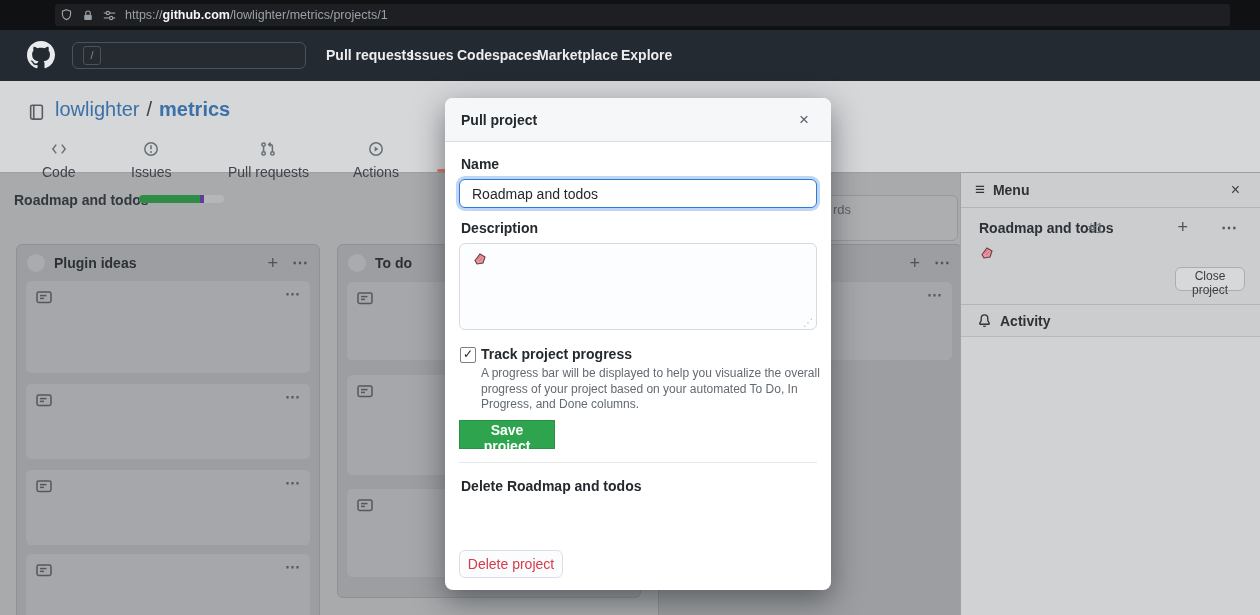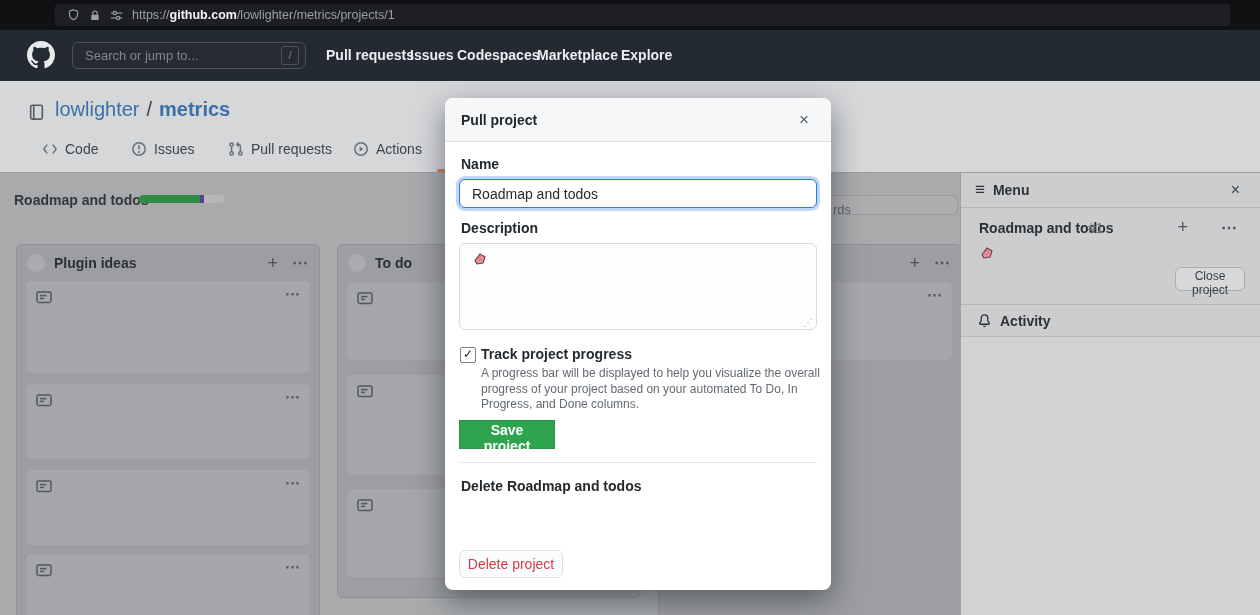--- a/index.html
+++ b/index.html
@@ -1,50 +1,50 @@
 <!DOCTYPE html>
 <html><head>
 <meta charset="utf-8">
 <style>
   html,body{margin:0;padding:0;}
   body{font-family:"Liberation Sans",sans-serif;}
   #stage{position:relative;width:1260px;height:615px;overflow:hidden;background:#a8aaac;}
 
   
   #browser-bar{position:absolute;left:0;top:0;width:1260px;height:30px;background:#101113;}
-  #url-bar{position:absolute;left:55px;top:4px;width:1175px;height:22px;background:#1e1f22;border-radius:3px;display:flex;align-items:center;padding-left:12px;box-sizing:border-box;color:#9ba0a5;font-size:12.5px;}
+  #url-bar{position:absolute;left:55px;top:4px;width:1175px;height:22px;background:#1e1f22;border-radius:3px;display:flex;align-items:center;padding-left:5px;box-sizing:border-box;color:#9ba0a5;font-size:12.5px;}
   #url-bar svg{margin-right:9px;flex:none;}
   .url-scheme,.url-path{color:#9ba0a5;}
   .url-host{color:#f4f5f6;font-weight:600;}
 
   
   #gh-header{position:absolute;left:0;top:30px;width:1260px;height:51px;background:#242a31;}
   #gh-logo{position:absolute;left:27px;top:11px;width:28px;height:28px;}
   #gh-search{position:absolute;left:72px;top:12px;width:234px;height:27px;background:#262b31;border:1px solid #4a525a;border-radius:6px;box-sizing:border-box;display:flex;align-items:center;padding:0 6px 0 10px;}
   #gh-search input{flex:1;background:transparent;border:none;outline:none;color:#aab0b6;font-size:13px;font-family:"Liberation Sans",sans-serif;}
   #gh-search input::placeholder{color:#7f868d;}
   .slash-badge{flex:none;width:16px;height:17px;border:1px solid #4a525a;border-radius:3px;color:#7f868d;font-size:11px;text-align:center;line-height:16px;}
   .gh-nav-item{position:absolute;top:17px;color:#ecedef;font-size:14px;font-weight:600;text-decoration:none;cursor:pointer;}
 
   
   #repo-header{position:absolute;left:0;top:81px;width:1260px;height:92px;background:#d5d7d9;border-bottom:1px solid #9d9fa2;box-sizing:border-box;}
   #crumb{position:absolute;left:28px;top:17px;display:flex;align-items:flex-end;font-size:20px;color:#3c4046;}
   #crumb .repo-link{color:#3c70a8;text-decoration:none;cursor:pointer;}
   #crumb .sep{margin:0 7px;}
   #crumb .repo-name{font-weight:700;}
-  .repo-tab{position:absolute;top:60px;display:flex;align-items:center;gap:7px;font-size:14px;color:#3e444a;cursor:pointer;}
+  .repo-tab{position:absolute;top:60px;display:flex;align-items:center;gap:7px;font-size:14px;color:#3e444a;cursor:pointer;flex-direction:column;}
   .repo-tab svg{color:#697077;}
   #tab-underline{position:absolute;left:437px;top:88px;width:24px;height:3px;background:#dc7a60;border-radius:2px;}
 
   
   #board-title{position:absolute;left:14px;top:192px;font-size:14px;font-weight:700;color:#33383d;}
   #board-progress{position:absolute;left:139px;top:195px;width:85px;height:8px;border-radius:4px;background:#b4b6b8;overflow:hidden;display:flex;}
   #board-progress .seg-done{width:61px;background:#2f8c46;}
   #board-progress .seg-prog{width:4px;background:#5d3d99;}
-  #toolbar-frag{position:absolute;left:820px;top:195px;width:138px;height:20px;background:#acaeb0;border:1px solid #96989b;border-radius:6px;box-sizing:border-box;color:#5a5f64;font-size:13px;line-height:27px;padding-left:12px;cursor:pointer;}
+  #toolbar-frag{position:absolute;left:820px;top:195px;width:138px;height:46px;background:#acaeb0;border:1px solid #96989b;border-radius:6px;box-sizing:border-box;color:#5a5f64;font-size:13px;line-height:27px;padding-left:12px;cursor:pointer;}
 
   
   .col{position:absolute;top:244px;width:304px;background:#9c9ea1;border:1px solid #8f9194;border-radius:6px;box-sizing:border-box;}
   .col-header{height:36px;display:flex;align-items:center;padding:0 10px;}
   .count-badge{width:18px;height:18px;border-radius:50%;background:#a9abae;flex:none;}
   .col-title{margin-left:9px;font-size:14px;font-weight:700;color:#2c3136;}
   .col-spacer{flex:1;}
   .icon-btn{color:#4e5358;cursor:pointer;flex:none;background:none;border:none;font-family:"Liberation Sans",sans-serif;padding:0;}
   .plus-glyph{font-size:18px;line-height:18px;margin-right:14px;}
   .kebab-glyph{font-size:16px;line-height:16px;letter-spacing:1px;font-weight:700;}
@@ -108,21 +108,20 @@
         </svg>
       <span><span class="url-scheme">https://</span><span class="url-host">github.com</span><span class="url-path">/lowlighter/metrics/projects/1</span></span>
     </div>
   </div>
 
   <div id="gh-header">
     <svg id="gh-logo" viewBox="0 0 16 16">
         <path fill="#e9ebed" d="M8 0C3.58 0 0 3.58 0 8c0 3.54 2.29 6.53 5.47 7.59.4.07.55-.17.55-.38 0-.19-.01-.82-.01-1.49-2.01.37-2.53-.49-2.69-.94-.09-.23-.48-.94-.82-1.13-.28-.15-.68-.52-.01-.53.63-.01 1.08.58 1.23.82.72 1.21 1.87.87 2.33.66.07-.52.28-.87.51-1.07-1.78-.2-3.64-.89-3.64-3.95 0-.87.31-1.59.82-2.15-.08-.2-.36-1.02.08-2.12 0 0 .67-.21 2.2.82.64-.18 1.32-.27 2-.27s1.36.09 2 .27c1.53-1.04 2.2-.82 2.2-.82.44 1.1.16 1.92.08 2.12.51.56.82 1.27.82 2.15 0 3.07-1.87 3.75-3.65 3.95.29.25.54.73.54 1.48 0 1.07-.01 1.93-.01 2.2 0 .21.15.46.55.38A8.01 8.01 0 0016 8c0-4.42-3.58-8-8-8z"></path>
       </svg>
     <div id="gh-search">
-      <input type="text" placeholder="Search or jump to..." style="">
       <span class="slash-badge">/</span>
     </div>
     <a class="gh-nav-item" style="left:326px">Pull requests</a>
     <a class="gh-nav-item" style="left:410px">Issues</a>
     <a class="gh-nav-item" style="left:457px">Codespaces</a>
     <a class="gh-nav-item" style="left:537px">Marketplace</a>
     <a class="gh-nav-item" style="left:621px">Explore</a>
   </div>
 
   <div id="repo-header">

